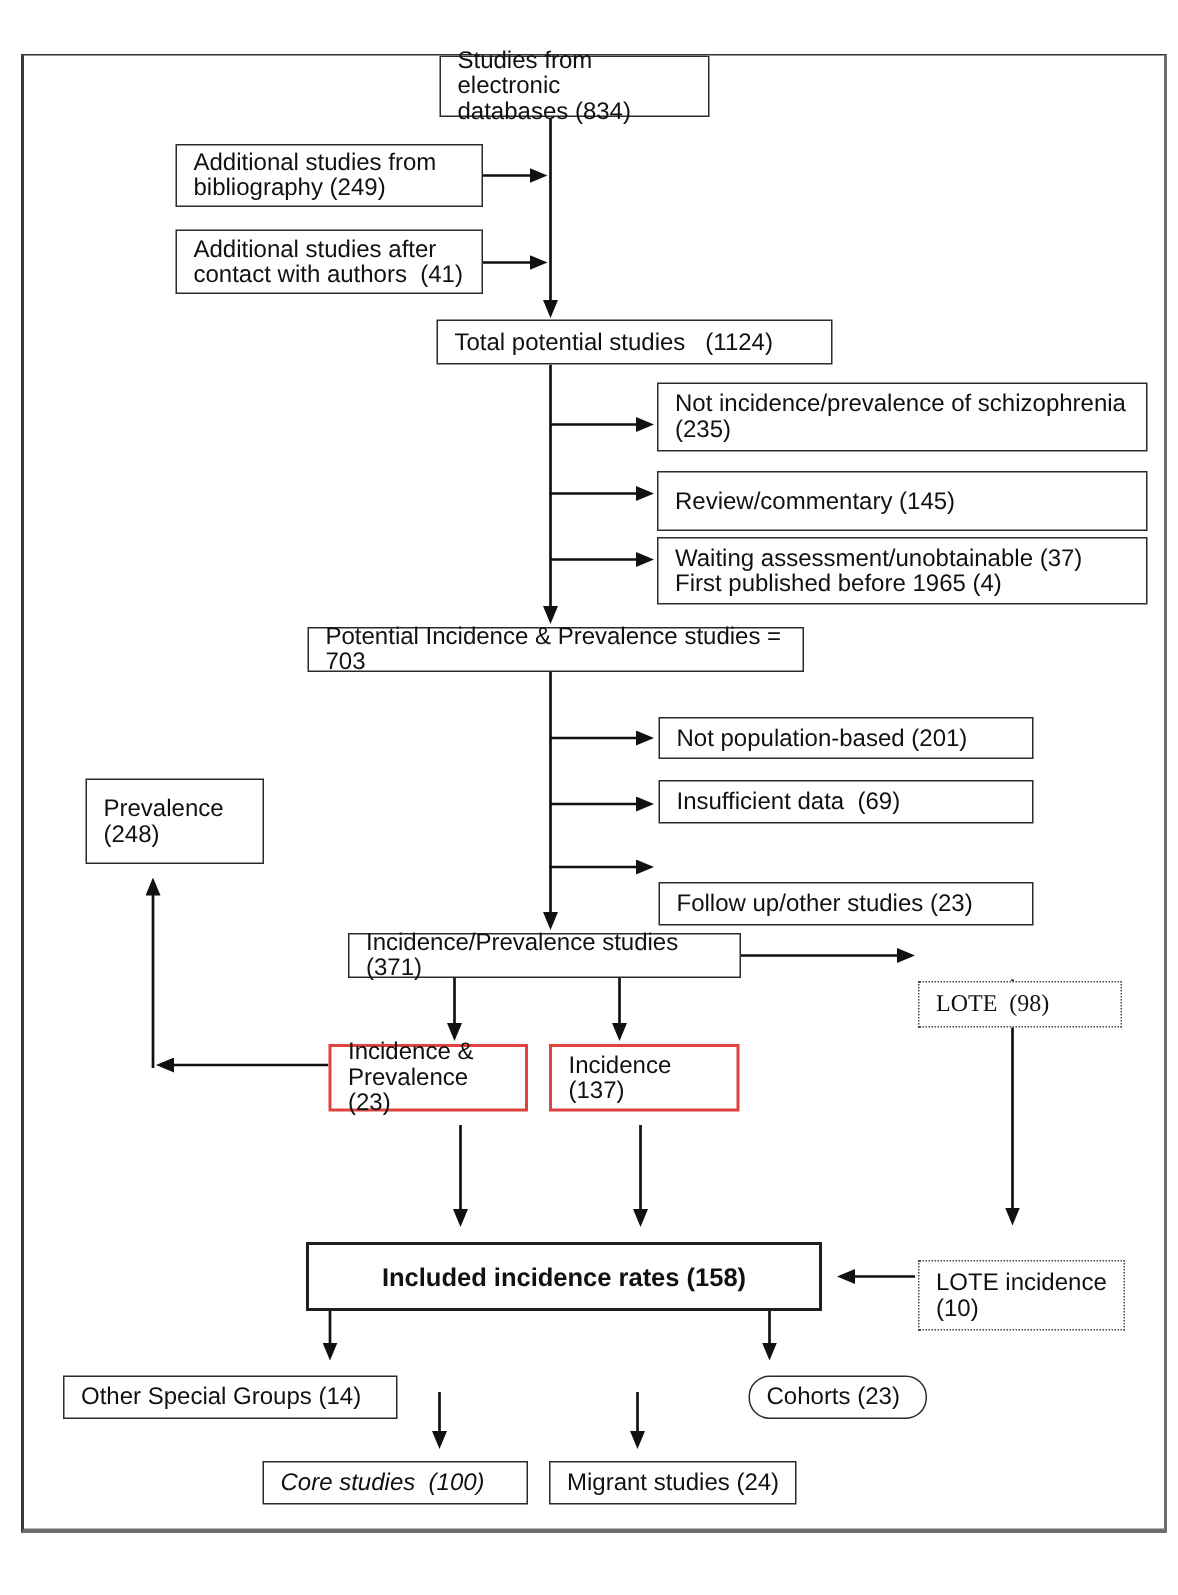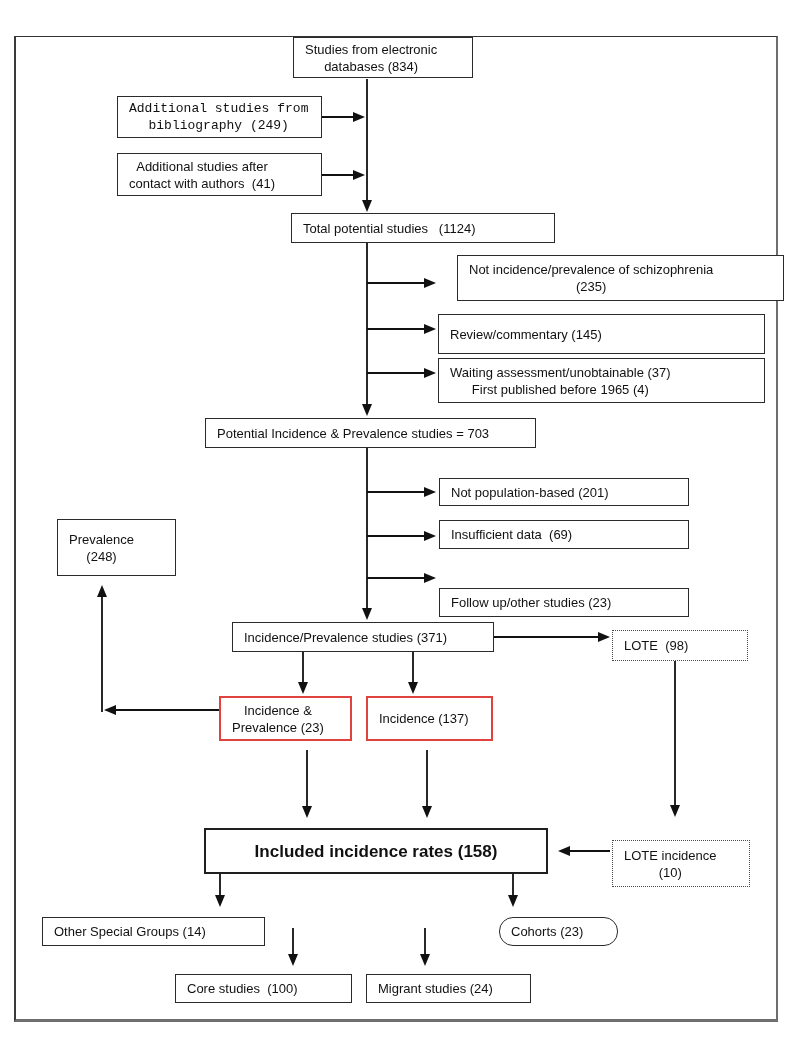--- a/index.html
+++ b/index.html
@@ -13,21 +13,21 @@
     border-top:1px solid #333;border-left:2px solid #3a3a3a;
     border-right:2px solid #6e6e6e;border-bottom:3px solid #6e6e6e;
     background:transparent;
   }
   svg.arrows{position:absolute;left:0;top:0;width:785px;height:1063px;}
   .box{
     position:absolute;box-sizing:border-box;background:#ffffff;
     border:1.5px solid #2b2b2b;
     display:flex;align-items:center;
     padding:3px 6px 3px 11px;
-    font-size:13px;line-height:17px;white-space:pre-wrap;text-align:center;
+    font-size:16px;line-height:17px;white-space:pre-wrap;
   }
   .box.red{border:2px solid #e0433e;}
   .box.dotted{border:1.6px dotted #4a4a4a;}
   .box.bold{
     border:2.2px solid #1f1f1f;font-weight:bold;font-size:17px;
     justify-content:center;padding-left:6px;text-align:center;
   }
   line.arrow{stroke:#111;stroke-width:1.8;}
 </style>
 </head>
@@ -73,62 +73,62 @@
 
     <line class="arrow" x1="220" y1="874" x2="220" y2="897" marker-end="url(#ah)"></line>
     <line class="arrow" x1="513" y1="874" x2="513" y2="897" marker-end="url(#ah)"></line>
     <line class="arrow" x1="293" y1="928" x2="293" y2="956" marker-end="url(#ah)"></line>
     <line class="arrow" x1="425" y1="928" x2="425" y2="956" marker-end="url(#ah)"></line>
   </svg>
 
   <div class="box" style="left:293px;top:37px;width:180px;height:41px;">Studies from electronic
 databases (834)</div>
 
-  <div class="box" style="left:117px;top:96px;width:205px;height:42px;font-family:Liberation Mono, monospace;">Additional studies from
+  <div class="box" style="left:117px;top:96px;width:205px;height:42px;">Additional studies from
 bibliography (249)</div>
 
   <div class="box" style="left:117px;top:153px;width:205px;height:43px;">Additional studies after
 contact with authors  (41)</div>
 
   <div class="box" style="left:263px;top:213px;width:264px;height:30px;margin-left:28px;">Total potential studies   (1124)</div>
 
-  <div class="box" style="left:438px;top:255px;width:327px;height:46px;margin-left:19px;">Not incidence/prevalence of schizophrenia
+  <div class="box" style="left:438px;top:255px;width:327px;height:46px;">Not incidence/prevalence of schizophrenia
 (235)</div>
 
   <div class="box" style="left:438px;top:314px;width:327px;height:40px;">Review/commentary (145)</div>
 
   <div class="box" style="left:438px;top:358px;width:327px;height:45px;">Waiting assessment/unobtainable (37)
 First published before 1965 (4)</div>
 
   <div class="box" style="left:205px;top:418px;width:331px;height:30px;">Potential Incidence &amp; Prevalence studies = 703</div>
 
   <div class="box" style="left:439px;top:478px;width:250px;height:28px;">Not population-based (201)</div>
 
   <div class="box" style="left:439px;top:520px;width:250px;height:29px;">Insufficient data  (69)</div>
 
   <div class="box" style="left:439px;top:563px;width:250px;height:29px;margin-top:25px;">Follow up/other studies (23)</div>
 
   <div class="box" style="left:57px;top:519px;width:119px;height:57px;">Prevalence
 (248)</div>
 
   <div class="box" style="left:232px;top:622px;width:262px;height:30px;">Incidence/Prevalence studies (371)</div>
 
-  <div class="box dotted" style="left:612px;top:630px;width:136px;height:31px;">LOTE  (98)</div>
+  <div class="box dotted" style="left:612px;top:654px;width:136px;height:31px;font-family:Liberation Serif, serif;">LOTE  (98)</div>
 
   <div class="box red" style="left:219px;top:696px;width:133px;height:45px;">Incidence &amp;
 Prevalence (23)</div>
 
   <div class="box red" style="left:366px;top:696px;width:127px;height:45px;">Incidence (137)</div>
 
   <div class="box bold" style="left:204px;top:828px;width:344px;height:46px;">Included incidence rates (158)</div>
 
   <div class="box dotted" style="left:612px;top:827px;width:138px;height:47px;margin-top:13px;">LOTE incidence
 (10)</div>
 
   <div class="box" style="left:42px;top:917px;width:223px;height:29px;">Other Special Groups (14)</div>
 
   <div class="box" style="left:499px;top:917px;width:119px;height:29px;border-radius:14px;">Cohorts (23)</div>
 
-  <div class="box" style="left:175px;top:974px;width:177px;height:29px;">Core studies  (100)</div>
+  <div class="box" style="left:175px;top:974px;width:177px;height:29px;font-style:italic;">Core studies  (100)</div>
 
   <div class="box" style="left:366px;top:974px;width:165px;height:29px;">Migrant studies (24)</div>
 
 </div>
 
 </body></html>

